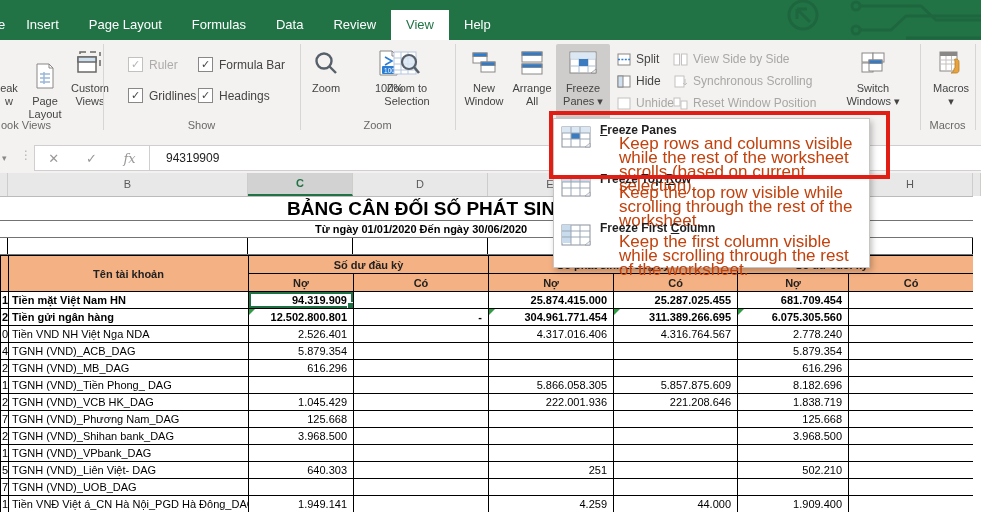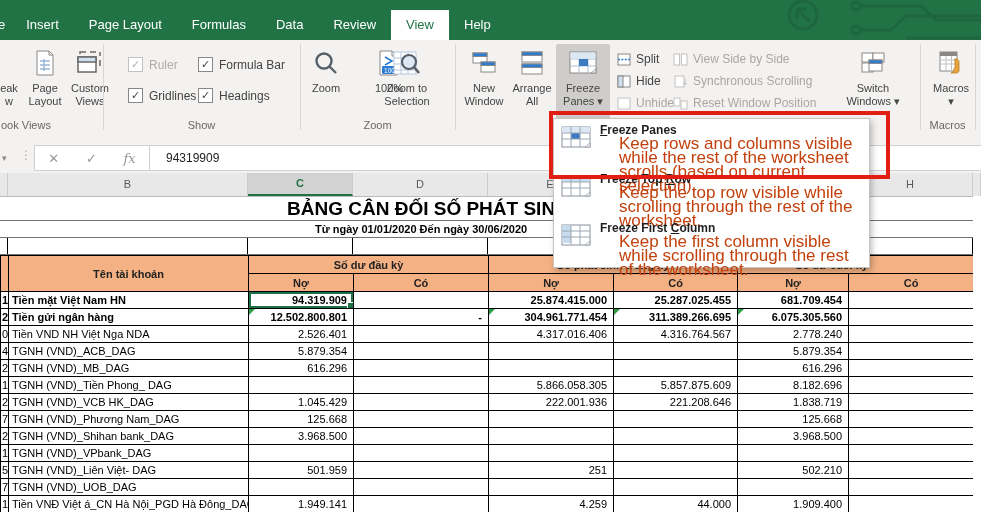--- a/index.html
+++ b/index.html
@@ -108,21 +108,21 @@
   </div>
 </div>
 
 <div class="ribbon">
 
   <div class="bigbtn" style="left:-4px;width:26px;">
     <span class="ic"></span>
     <span class="lbl">eak
 w</span>
   </div>
-  <div class="bigbtn" style="left:22px;width:46px;">
+  <div class="bigbtn" style="left:22px;width:46px;justify-content:flex-end;">
     <span class="ic">
       <svg width="26" height="28" viewBox="0 0 26 28">
           <g fill="#fff" stroke="#8a8886">
             <path d="M5 2 h12 l4 4 v20 h-16 z"></path>
             <path d="M17 2 v4 h4" fill="none"></path>
           </g>
           <g stroke="#9db7d8" stroke-width="1.5">
             <path d="M8 12 h10 M8 16 h10 M8 20 h10 M12 10 v12"></path>
           </g>
         </svg>
@@ -503,21 +503,21 @@
           <td class="num"></td>
           <td class="num"></td>
           <td class="num"></td>
           <td class="num"></td>
           <td class="num"></td>
           <td class="num"></td>
         </tr>
         <tr>
           <td class="acode">5</td>
           <td class="name">TGNH (VND)_Liên Việt- DAG</td>
-          <td class="num">501.959</td>
+          <td class="num">640.303</td>
           <td class="num"></td>
           <td class="num">251</td>
           <td class="num"></td>
           <td class="num">502.210</td>
           <td class="num"></td>
         </tr>
         <tr>
           <td class="acode">7</td>
           <td class="name">TGNH (VND)_UOB_DAG</td>
           <td class="num"></td>

